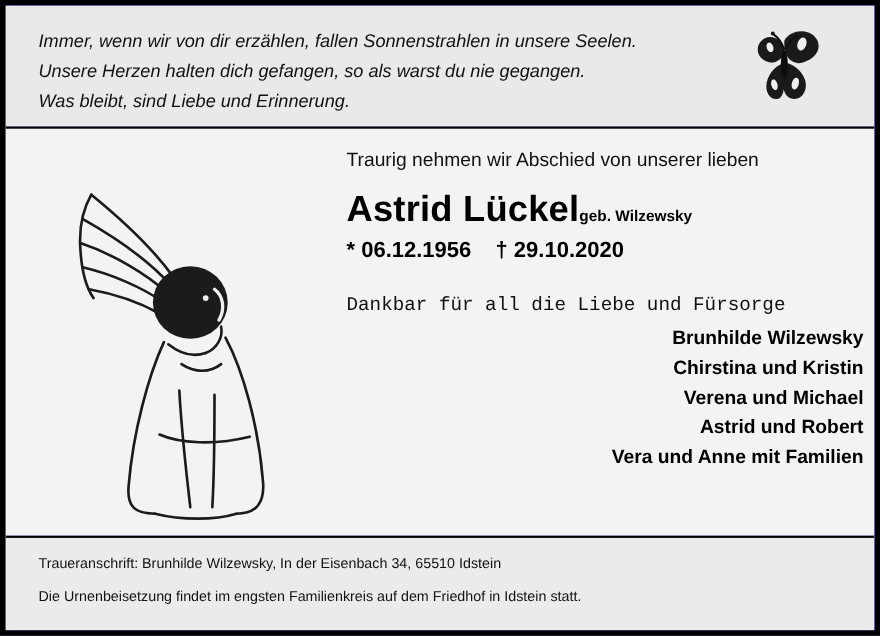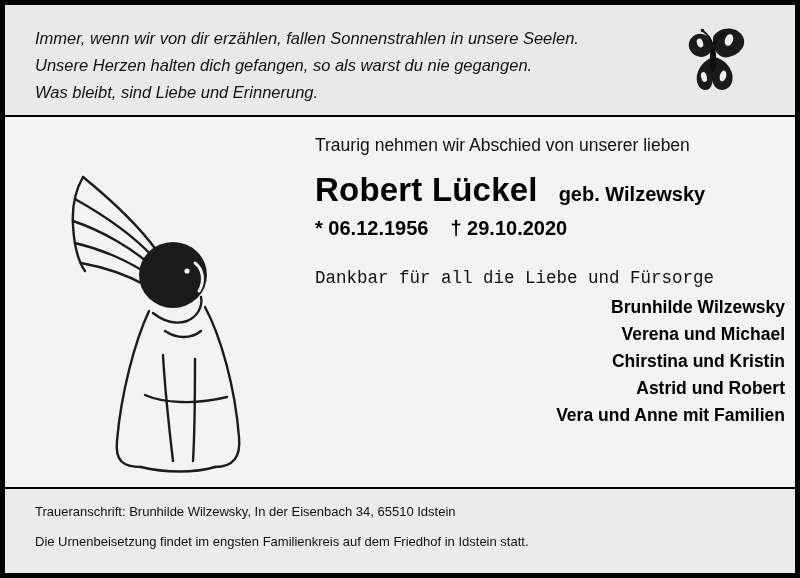--- a/index.html
+++ b/index.html
@@ -98,23 +98,23 @@
   .nameline {
     margin-bottom: 8px;
     white-space: nowrap;
   }
   .name {
     font-size: 33px;
     font-weight: bold;
     letter-spacing: 0.2px;
   }
   .maiden {
-    font-size: 20px;
-    font-weight: bold;
-    margin-left: 21px;
+    font-size: 14px;
+    font-weight: bold;
+    margin-left: 0;
   }
   .dates {
     font-size: 20px;
     font-weight: bold;
     margin-bottom: 26px;
   }
   .dates .sep { display: inline-block; width: 22px; }
   .thanks {
     font-size: 17.5px;
     line-height: 24px;
@@ -206,30 +206,30 @@
         <path d="M118 200 C120 236, 124 272, 128 306"></path>
         <path d="M150 204 C150 240, 150 274, 148 306"></path>
         <path d="M100 240 C118 248, 150 250, 182 242"></path>
       </g>
     </svg>
   </div>
 
   <div class="maincol">
     <div class="intro">Traurig nehmen wir Abschied von unserer lieben</div>
     <div class="nameline">
-      <span class="name">Robert Lückel</span><span class="maiden">geb. Wilzewsky</span>
+      <span class="name">Astrid Lückel</span><span class="maiden">geb. Wilzewsky</span>
     </div>
     <div class="dates">
       <span>* 06.12.1956</span><span class="sep"></span><span>† 29.10.2020</span>
     </div>
     <div class="thanks">Dankbar für all die Liebe und Fürsorge</div>
     <div class="mourners">
       <div>Brunhilde Wilzewsky</div>
+      <div>Chirstina und Kristin</div>
       <div>Verena und Michael</div>
-      <div>Chirstina und Kristin</div>
       <div>Astrid und Robert</div>
       <div>Vera und Anne mit Familien</div>
     </div>
   </div>
 
   <div class="footer">
     <div>Traueranschrift: Brunhilde Wilzewsky, In der Eisenbach 34, 65510 Idstein</div>
     <div>Die Urnenbeisetzung findet im engsten Familienkreis auf dem Friedhof in Idstein statt.</div>
   </div>
 

